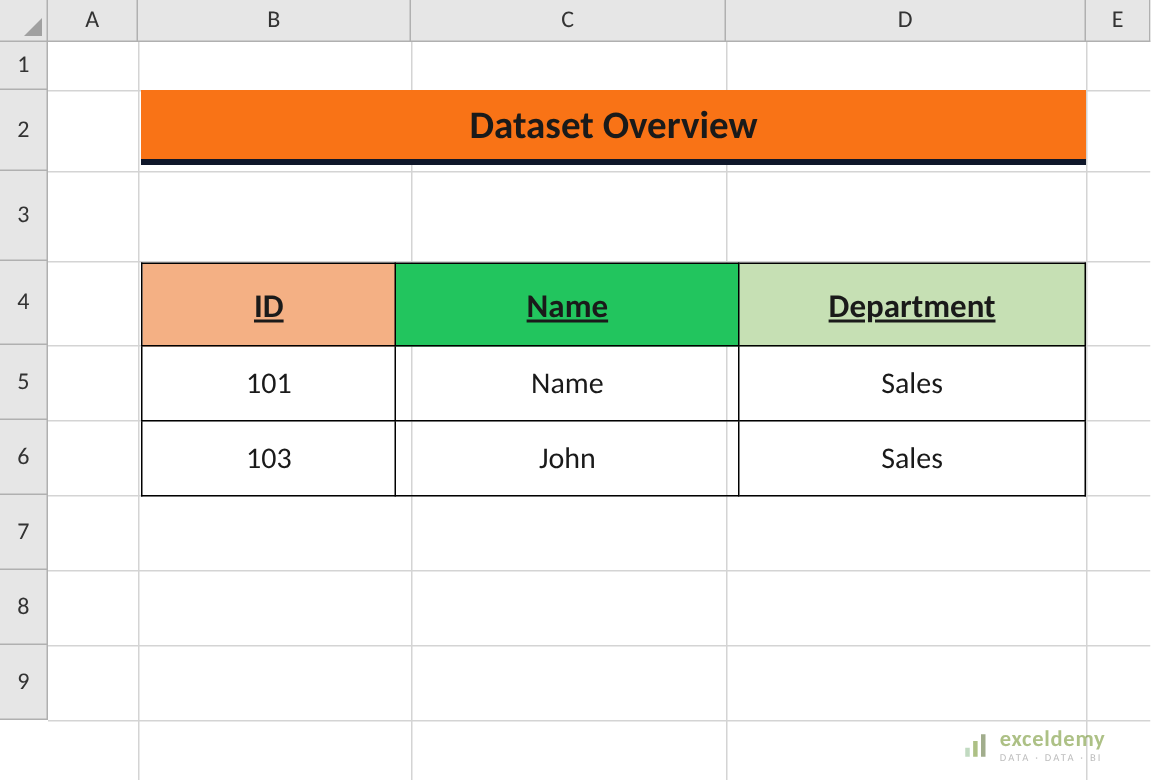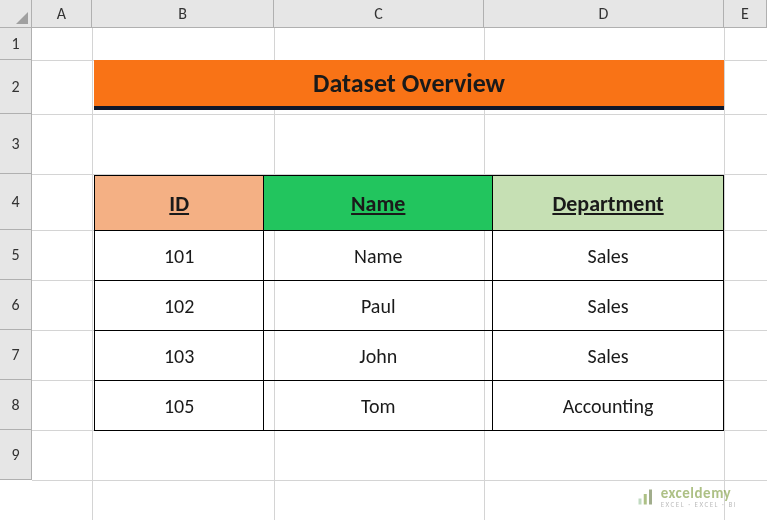--- a/index.html
+++ b/index.html
@@ -196,43 +196,33 @@
           <th class="th-dept">Department</th>
         </tr>
       </thead>
       <tbody id="tbody">
           <tr>
             <td>101</td>
             <td>Name</td>
             <td>Sales</td>
           </tr>
           <tr>
-            <td>102</td>
-            <td>Paul</td>
-            <td>Sales</td>
-          </tr>
-          <tr>
             <td>103</td>
             <td>John</td>
             <td>Sales</td>
-          </tr>
-          <tr>
-            <td>105</td>
-            <td>Tom</td>
-            <td>Accounting</td>
           </tr>
         </tbody>
     </table>
 
     <div class="watermark">
       <svg class="wm-icon" viewBox="0 0 24 24">
         <rect x="2" y="14" width="4" height="8" fill="#8fbc8f"></rect>
         <rect x="9" y="8" width="4" height="14" fill="#6b8e23"></rect>
         <rect x="16" y="2" width="4" height="20" fill="#556b2f"></rect>
       </svg>
       <div class="wm-text">
         <span class="wm-brand">exceldemy</span>
-        <span class="wm-sub">EXCEL · EXCEL · BI</span>
+        <span class="wm-sub">DATA · DATA · BI</span>
       </div>
     </div>
 
   </div>
 </div>
 
 </body></html>

